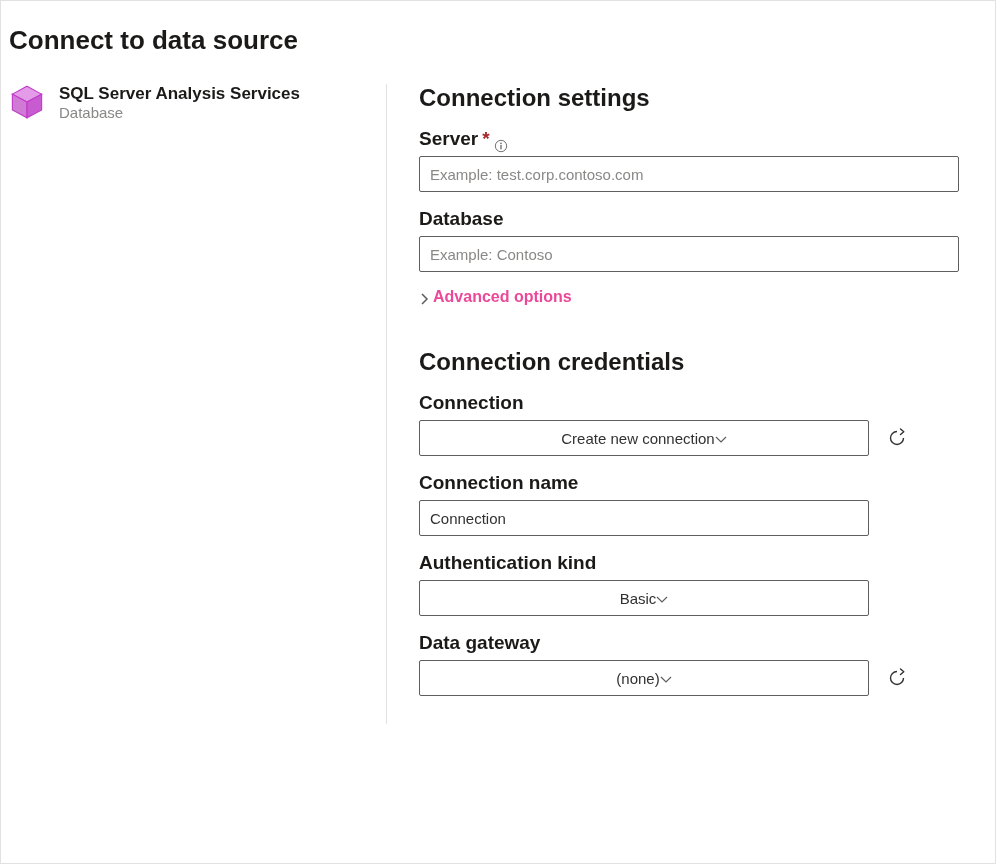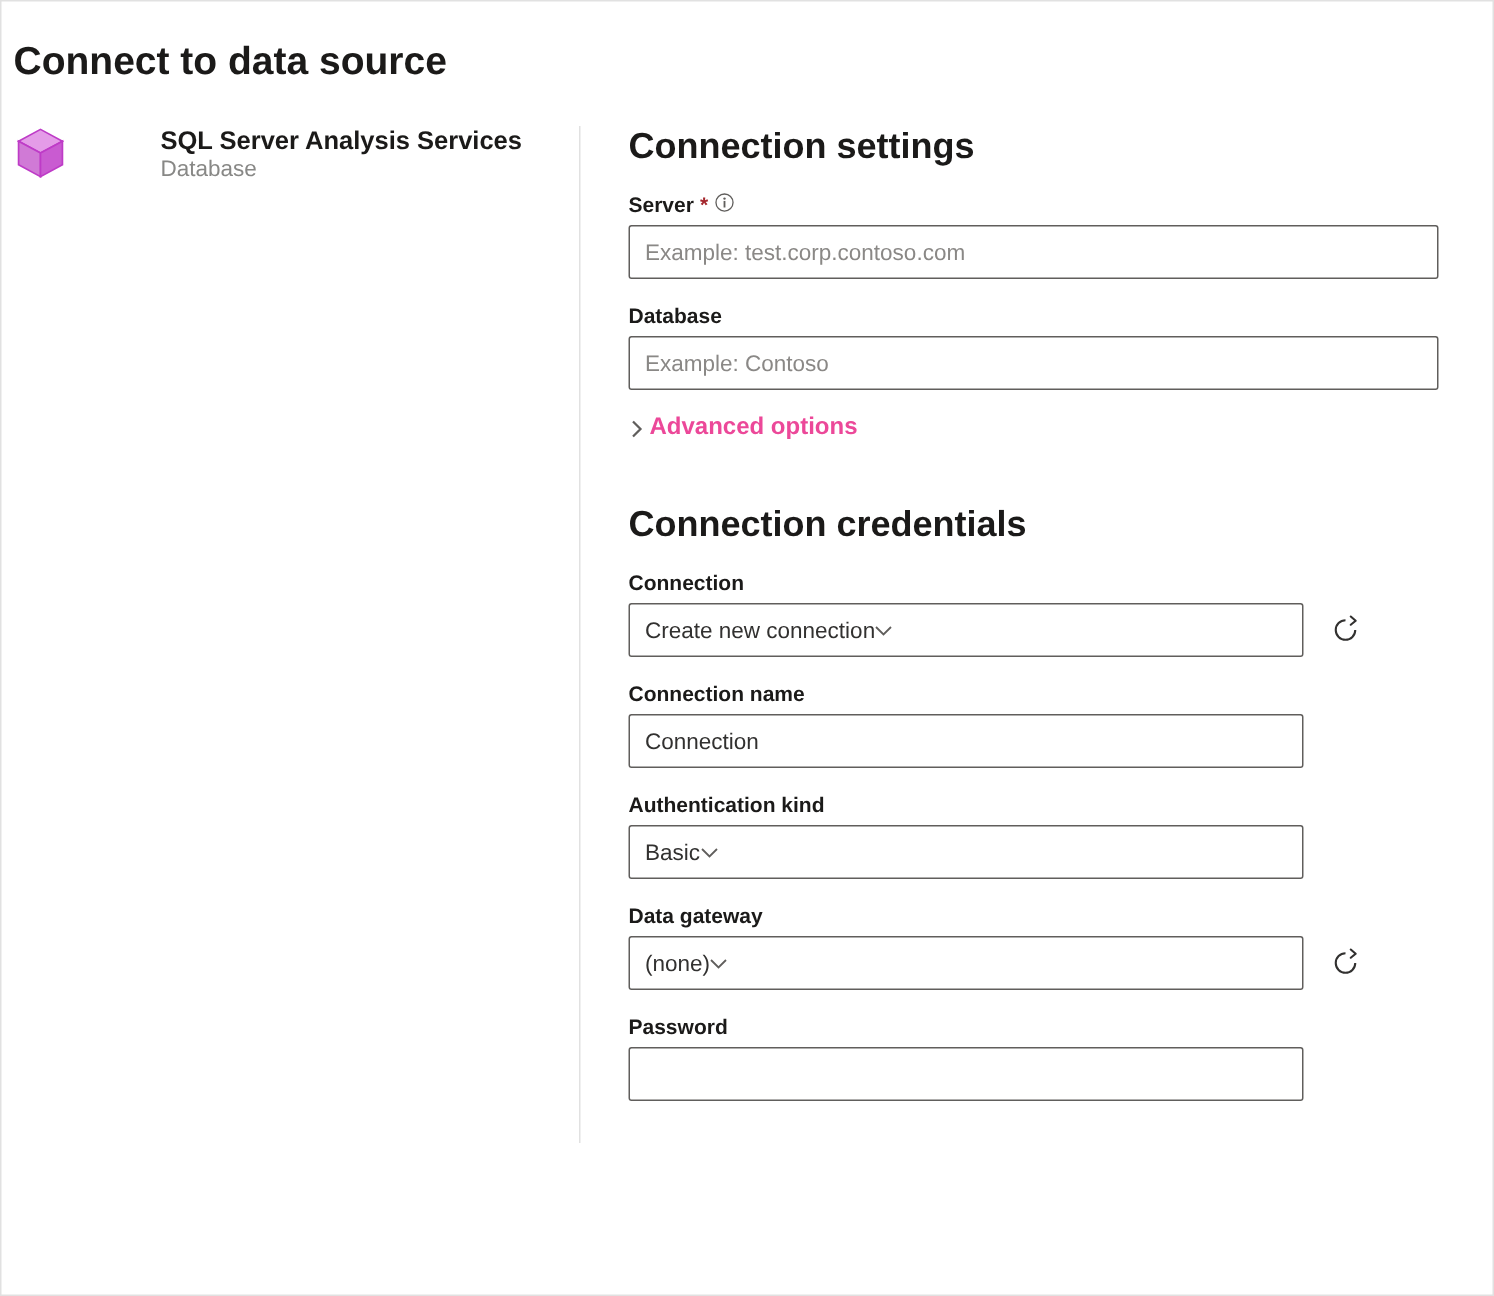--- a/index.html
+++ b/index.html
@@ -37,46 +37,46 @@
   }
   .source-row {
     display: flex;
     gap: 14px;
   }
   .source-icon {
     width: 36px; height: 36px;
     flex: 0 0 36px;
     display: flex; align-items: center; justify-content: center;
   }
-  .source-text { padding-top: 0px; margin-left: 48px; }
+  .source-text { padding-top: 0px; }
   .source-title {
     font-size: 17px;
     font-weight: 600;
     color: #1b1a19;
   }
   .source-sub {
     font-size: 15px;
     color: #888886;
     margin-top: 0px;
   }
   h2.section-heading {
     font-size: 24px;
     font-weight: 600;
     margin: 0 0 16px 0;
     color: #1b1a19;
   }
   .section-block { margin-bottom: 28px; }
   .field { margin-bottom: 16px; }
   .field-label {
-    font-size: 14px;
+    font-size: 19px;
     font-weight: 600;
     margin-bottom: 6px;
     color: #1b1a19;
     display: flex;
-    align-items: flex-start;
+    align-items: flex-end;
     gap: 4px;
   }
   .req-star { color: #a4262c; font-weight: 600; }
   .info-icon {
     width: 14px; height: 14px;
     color: #605e5c;
   }
   .text-input, .select-box {
     width: 100%;
     height: 36px;
@@ -93,21 +93,21 @@
   .narrow-field { max-width: 450px; }
   .select-wrap {
     display: flex;
     align-items: center;
     gap: 18px;
   }
   .select-box {
     position: relative;
     display: flex;
     align-items: center;
-    justify-content: flex-start;
+    justify-content: center;
     cursor: pointer;
     max-width: 450px;
     flex: 1;
   }
   .select-value { color: #323130; font-size: 15px; }
   .chevron-down {
     width: 12px; height: 12px; color: #605e5c;
   }
   .refresh-btn {
     width: 20px; height: 20px;
@@ -243,21 +243,17 @@
               </span>
             </div>
             <span class="refresh-btn"><svg viewBox="0 0 20 20" width="20" height="20">
                   <path d="M10 3.5 a6.5 6.5 0 1 0 6.5 6.5" fill="none" stroke="currentColor" stroke-width="1.4"></path>
                   <polyline points="13.5,1 16.8,3.8 13.5,6.5" fill="none" stroke="currentColor" stroke-width="1.4" stroke-linecap="round" stroke-linejoin="round" transform="translate(0,0)"></polyline>
                 </svg></span>
           </div>
         </div>
 
 
-        <div class="field narrow-field">
-          <div class="field-label">Password</div>
-          <input class="text-input" type="password" value="" style="">
-        </div>
 
       </div>
     </div>
   </div>
 </div>
 
 </body></html>

